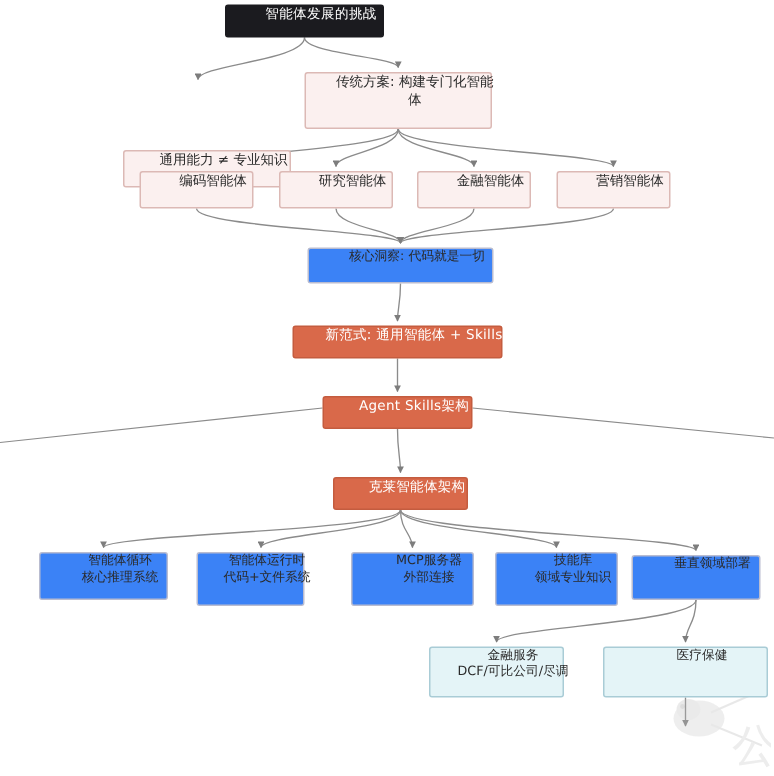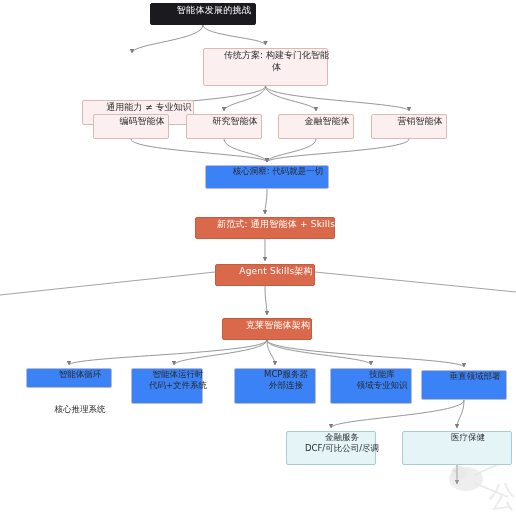--- a/index.html
+++ b/index.html
@@ -160,21 +160,21 @@
       </div>
       <div class="node n-orange" style="left: 195px; top: 217px; width: 140px; height: 22px;">
         <span class="ln">新范式: 通用智能体 + Skills</span>
       </div>
       <div class="node n-orange" style="left: 215px; top: 264px; width: 100px; height: 22px;">
         <span class="ln">Agent Skills架构</span>
       </div>
       <div class="node n-orange" style="left: 222px; top: 318px; width: 90px; height: 22px;">
         <span class="ln">克莱智能体架构</span>
       </div>
-      <div class="node n-lavender" style="left: 26px; top: 368px; width: 86px; height: 20px; gap: 24px;">
+      <div class="node n-lavender" style="left: 26px; top: 368px; width: 86px; height: 32px;">
         <span class="ln">智能体循环</span>
         <span class="ln">核心推理系统</span>
       </div>
       <div class="node n-lavender" style="left: 131px; top: 368px; width: 72px; height: 36px;">
         <span class="ln">智能体运行时</span>
         <span class="ln">代码+文件系统</span>
       </div>
       <div class="node n-lavender" style="left: 234px; top: 368px; width: 82px; height: 36px;">
         <span class="ln">MCP服务器</span>
         <span class="ln">外部连接</span>

